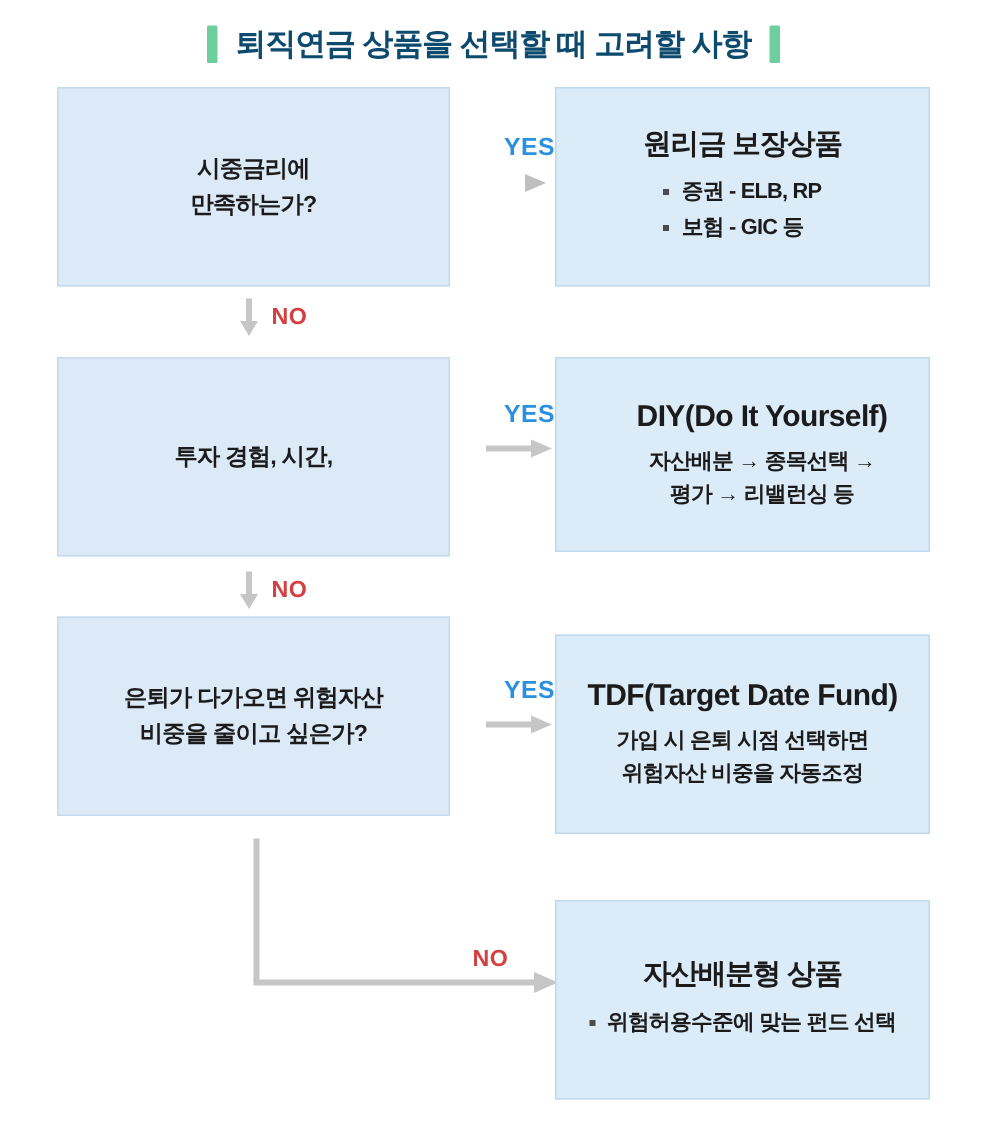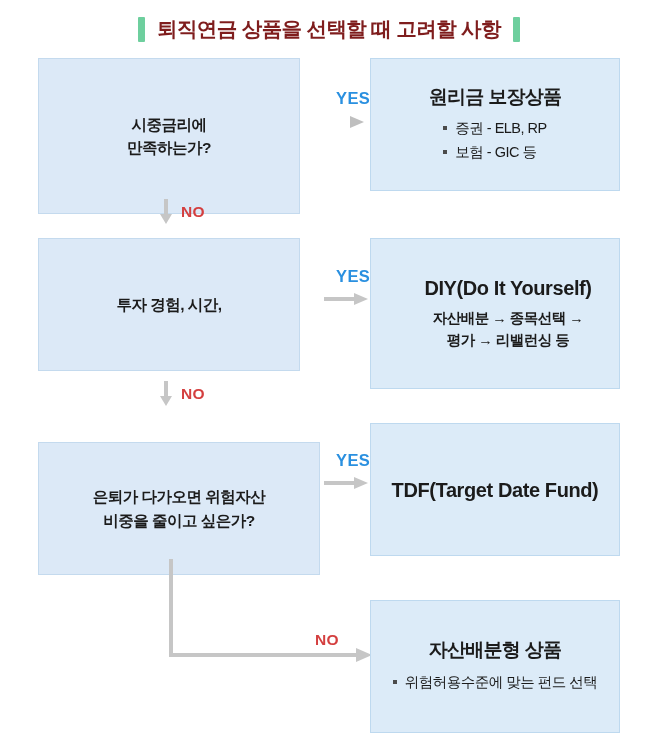--- a/index.html
+++ b/index.html
@@ -32,21 +32,21 @@
     width: 7px;
     height: 25px;
     background: #6ecf9e;
     border-radius: 1px;
     flex: none;
   }
   .title-text {
     font-size: 20.5px;
     font-weight: bold;
     letter-spacing: -0.6px;
-    color: #7f1d1d;
+    color: #0c4a6e;
     white-space: nowrap;
   }
 
   
   .box {
     position: absolute;
     background: #dcebf8;
     border: 1px solid #c2dcf0;
     box-sizing: border-box;
     display: flex;
@@ -89,21 +89,21 @@
     margin-top: 7px;
   }
   .a-list {
     margin: 8px 0 0 0;
     padding: 0;
     list-style: none;
     align-self: center;
   }
   .a-list li {
     font-size: 14.5px;
-    font-weight: normal;
+    font-weight: bold;
     line-height: 1.62;
     letter-spacing: -0.5px;
     color: #1b1b1b;
     position: relative;
     padding-left: 12px;
     white-space: nowrap;
   }
   .a-list li::before {
     content: "";
     position: absolute;
@@ -160,21 +160,21 @@
 </style>
 </head>
 <body>
 
 <div class="title-row">
   <span class="title-bar"></span>
   <span class="title-text">퇴직연금 상품을 선택할 때 고려할 사항</span>
   <span class="title-bar"></span>
 </div>
 
-<div class="box q-box" style="left:38px; top:58px; width:262px; height:156px;">
+<div class="box q-box" style="left:38px; top:58px; width:262px; height:133px;">
   <div class="q-text">
     <span>시중금리에</span><br>
     <span>만족하는가?</span>
   </div>
 </div>
 
 <div class="yes-group" style="left:300px; top:90px;">
   <span class="yes-label">YES</span>
   <svg class="yes-arrow" width="26" height="16" viewBox="0 0 26 16">
     <polygon points="6,2 20,8 6,14" fill="#bfbfbf"></polygon>
@@ -204,53 +204,57 @@
 </div>
 
 <div class="yes-group" style="left:300px; top:268px;">
   <span class="yes-label">YES</span>
   <svg class="yes-arrow" width="46" height="14" viewBox="0 0 46 14">
     <rect x="0" y="5" width="32" height="4" fill="#c6c6c6"></rect>
     <polygon points="30,1 44,7 30,13" fill="#c6c6c6"></polygon>
   </svg>
 </div>
 
-<div class="box a-box" style="left:370px; top:238px; width:250px; height:151px;padding-left:26px;">
+<div class="box a-box" style="left:370px; top:238px; width:250px; height:130px;padding-left:26px;">
   <div class="a-head a-head-en">DIY(Do It Yourself)</div>
   <div class="a-sub">
     <span>자산배분 → 종목선택 →</span><br>
     <span>평가 → 리밸런싱 등</span>
   </div>
 </div>
 
 <div class="no-group" style="left:158px; top:380px;">
   <svg class="no-down-arrow" width="16" height="28" viewBox="0 0 16 28">
     <rect x="6" y="1" width="4" height="16" fill="#c6c6c6"></rect>
     <polygon points="2,16 14,16 8,26" fill="#c6c6c6"></polygon>
   </svg>
   <span class="no-label">NO</span>
 </div>
 
-<div class="box q-box" style="left:38px; top:442px; width:282px; height:133px;">
+<div class="box q-box" style="left:38px; top:411px; width:262px; height:133px;">
   <div class="q-text">
     <span>은퇴가 다가오면 위험자산</span><br>
     <span>비중을 줄이고 싶은가?</span>
   </div>
 </div>
 
 <div class="yes-group" style="left:300px; top:452px;">
   <span class="yes-label">YES</span>
   <svg class="yes-arrow" width="46" height="14" viewBox="0 0 46 14">
     <rect x="0" y="5" width="32" height="4" fill="#c6c6c6"></rect>
     <polygon points="30,1 44,7 30,13" fill="#c6c6c6"></polygon>
   </svg>
 </div>
 
 <div class="box a-box" style="left:370px; top:423px; width:250px; height:133px;">
   <div class="a-head a-head-en">TDF(Target Date Fund)</div>
+  <div class="a-sub">
+    <span>가입 시 은퇴 시점 선택하면</span><br>
+    <span>위험자산 비중을 자동조정</span>
+  </div>
 </div>
 
 <svg class="elbow" style="left:160px; top:556px;" width="220" height="110" viewBox="0 0 220 110">
   <path d="M 11 3 L 11 99" stroke="#c6c6c6" stroke-width="4" fill="none"></path>
   <path d="M 9 99 L 198 99" stroke="#c6c6c6" stroke-width="4" fill="none"></path>
   <polygon points="196,92 212,99 196,106" fill="#c6c6c6"></polygon>
 </svg>
 <span class="no-label-elbow" style="left:315px; top:632px;">NO</span>
 
 <div class="box a-box" style="left:370px; top:600px; width:250px; height:133px;">

